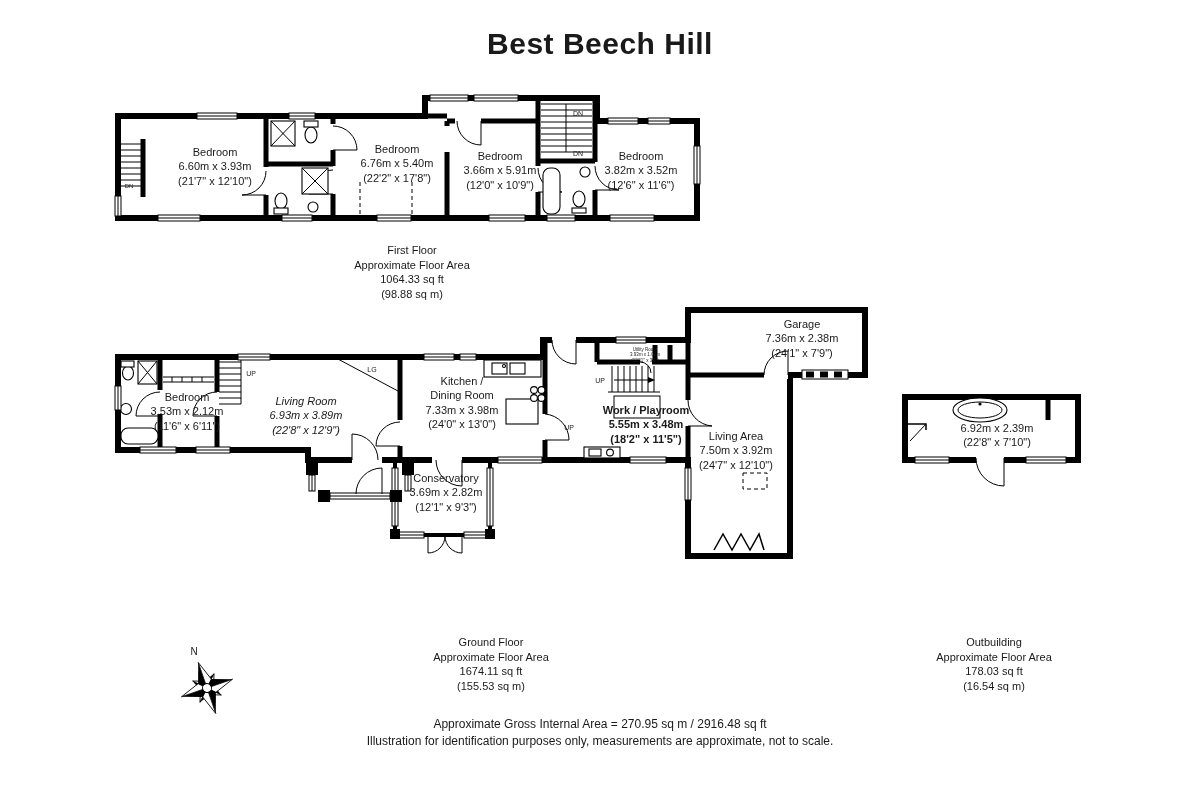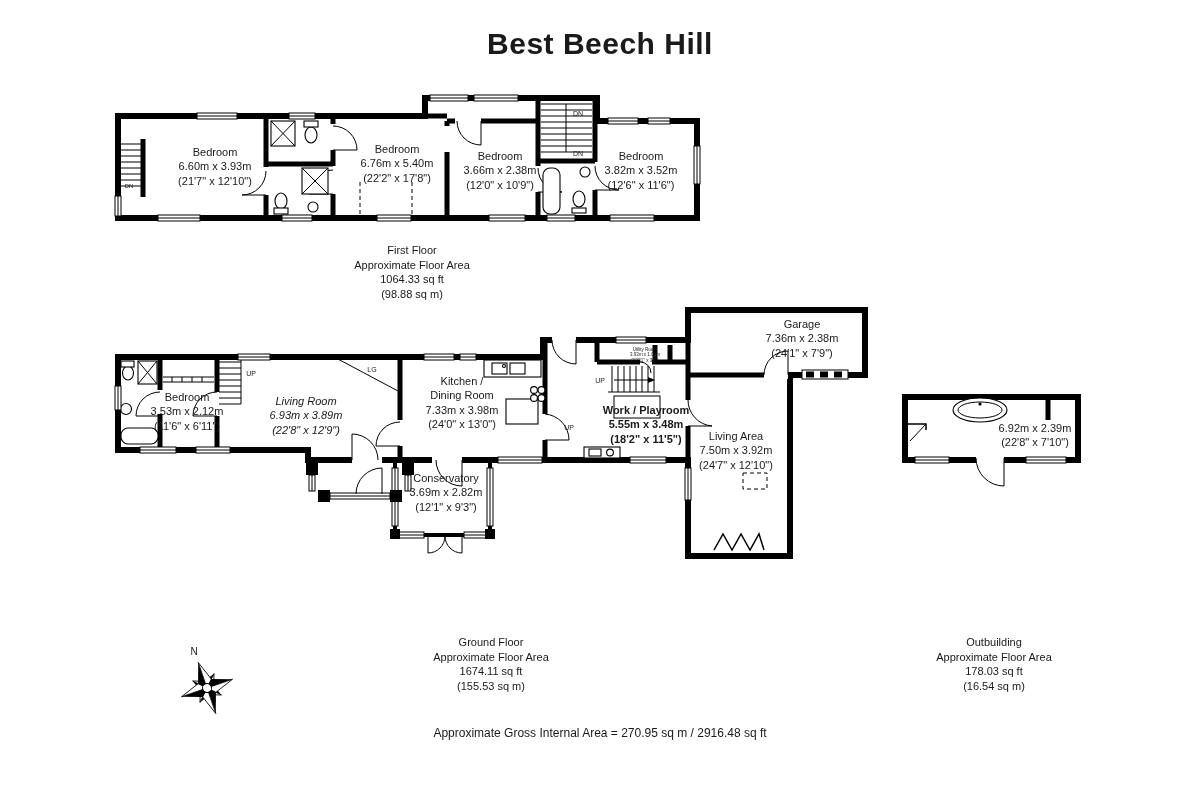--- a/index.html
+++ b/index.html
@@ -265,21 +265,21 @@
       <div>6.60m x 3.93m</div>
       <div>(21'7" x 12'10")</div>
   </div>
   <div class="lbl room" style="left:397px;top:163px;">
     <div>Bedroom</div>
       <div>6.76m x 5.40m</div>
       <div>(22'2" x 17'8")</div>
   </div>
   <div class="lbl room" style="left:500px;top:170px;">
     <div>Bedroom</div>
-      <div>3.66m x 2.38m</div>
+      <div>3.66m x 5.91m</div>
       <div>(12'0" x 10'9")</div>
   </div>
   <div class="lbl room" style="left:641px;top:170px;">
     <div>Bedroom</div>
       <div>3.82m x 3.52m</div>
       <div>(12'6" x 11'6")</div>
   </div>
 
   <div class="lbl room" style="left:187px;top:411px;">
     <div>Bedroom</div>
@@ -316,21 +316,21 @@
     <div>Living Area</div>
       <div>7.50m x 3.92m</div>
       <div>(24'7" x 12'10")</div>
   </div>
   <div class="lbl room" style="left:446px;top:492px;">
     <div>Conservatory</div>
       <div>3.69m x 2.82m</div>
       <div>(12'1" x 9'3")</div>
   </div>
 
-  <div class="lbl room" style="left:1035px;top:435px;">
+  <div class="lbl room" style="left:997px;top:435px;">
     <div>6.92m x 2.39m</div>
       <div>(22'8" x 7'10")</div>
   </div>
 
   <div class="lbl marker-sm" style="left:129px;top:186px;">DN</div>
   <div class="lbl marker" style="left:578px;top:113px;">DN</div>
   <div class="lbl marker" style="left:578px;top:153px;">DN</div>
   <div class="lbl marker" style="left:251px;top:373px;">UP</div>
   <div class="lbl marker" style="left:600px;top:380px;">UP</div>
   <div class="lbl marker" style="left:569px;top:427px;">UP</div>
@@ -351,15 +351,16 @@
   </div>
   <div class="lbl caption" style="left:994px;top:664px;">
     <div>Outbuilding</div>
       <div>Approximate Floor Area</div>
       <div>178.03 sq ft</div>
       <div>(16.54 sq m)</div>
   </div>
 
   <div class="lbl footer" style="left:600px;top:733px;">
     <div>Approximate Gross Internal Area = 270.95 sq m / 2916.48 sq ft</div>
+    <div>Illustration for identification purposes only, measurements are approximate, not to scale.</div>
   </div>
 
 </div>
 
 </body></html>

